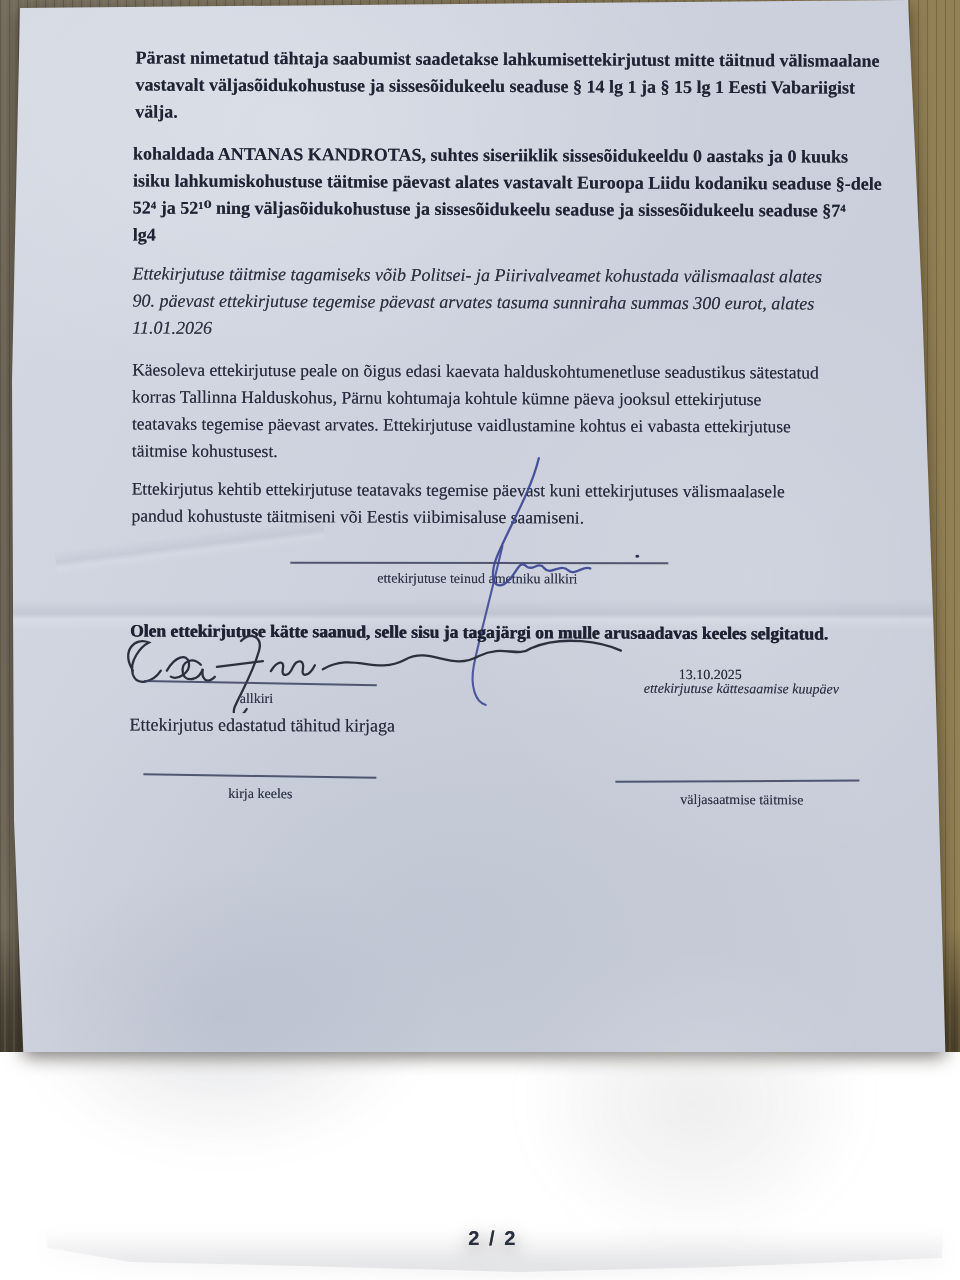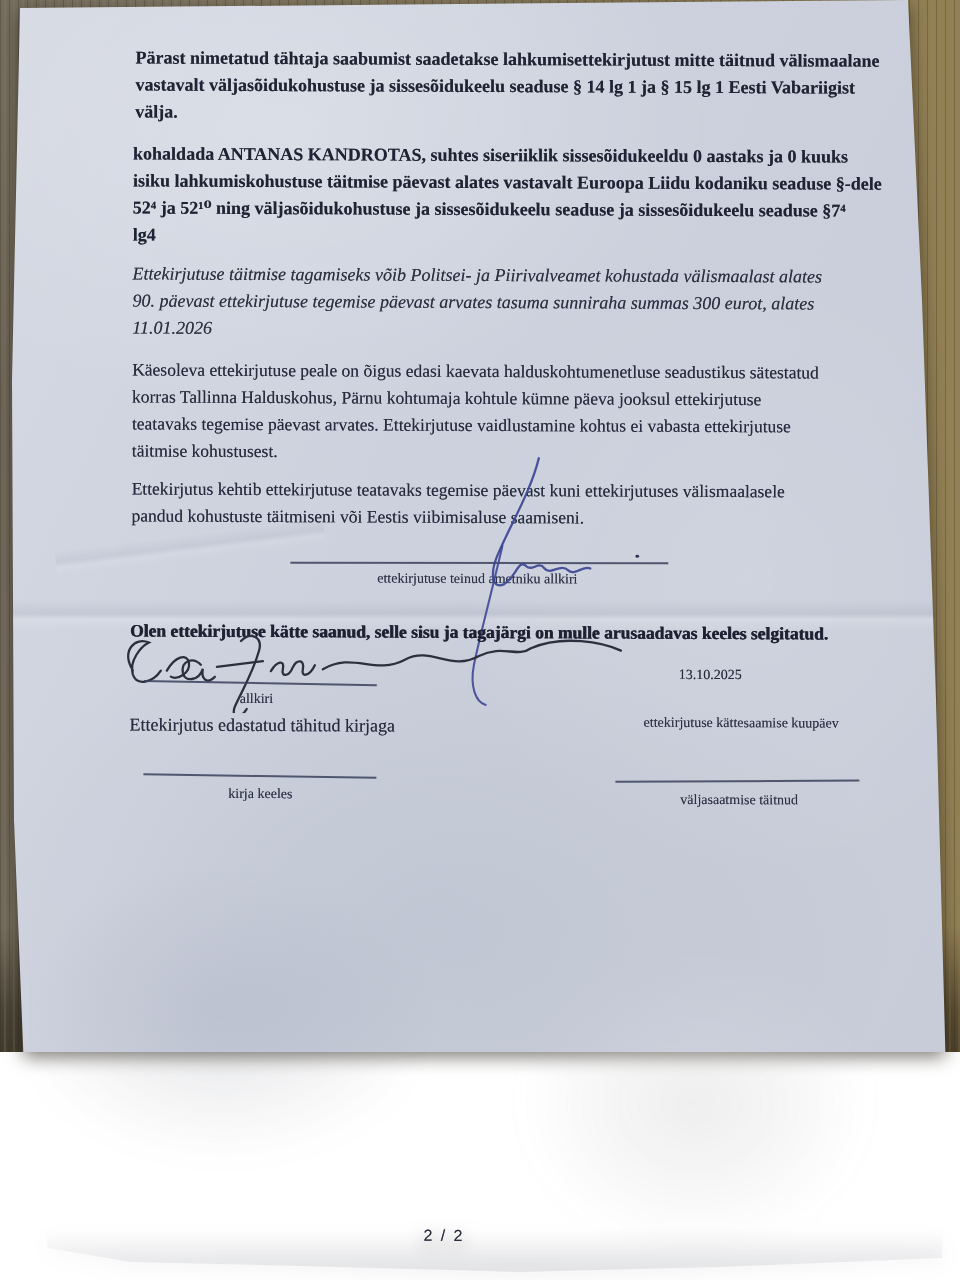--- a/index.html
+++ b/index.html
@@ -44,25 +44,25 @@
   .ack{position:absolute;left:130px;top:622px;font-size:17.5px;font-weight:700;white-space:nowrap;color:#1d2232;text-shadow:0.6px 0 0 rgba(29,34,50,0.85), 0 0 0.6px rgba(29,34,50,0.6);}
   .note{position:absolute;left:130px;top:716px;font-size:18px;white-space:nowrap;color:#262b3d;text-shadow:0 0 0.6px rgba(35,40,57,0.6);}
   .rule{position:absolute;height:2px;background:#3a415c;opacity:0.85;}
   .official-line{left:290px;top:562px;width:378px;transform:rotate(-0.2deg);}
   .recipient-line{left:144px;top:683px;width:233px;transform:rotate(0.8deg);}
   .letter-line{left:144px;top:776px;width:233px;transform:rotate(0.6deg);}
   .dispatch-line{left:616px;top:779px;width:244px;transform:rotate(-0.5deg);}
   .label{position:absolute;font-size:14px;color:#2c3245;white-space:nowrap;text-shadow:0 0 0.5px rgba(44,50,69,0.55);}
   .official-label{left:377px;top:571px;}
   .recipient-label{left:240px;top:692px;}
-  .receipt-label{left:644px;top:714px;}
+  .receipt-label{left:644px;top:680px;font-style:italic;}
   .letter-label{left:229px;top:787px;}
   .dispatch-label{left:681px;top:791px;}
   .date-value{position:absolute;left:679px;top:666px;font-size:14px;color:#262b3d;white-space:nowrap;text-shadow:0 0 0.6px rgba(35,40,57,0.6);}
-  .page-num{position:absolute;left:426px;top:1227px;font-family:"Liberation Sans","DejaVu Sans",sans-serif;font-size:16px;letter-spacing:2px;color:#2a2f3e;text-shadow:0 0 0.5px rgba(42,47,62,0.6);}
+  .page-num{position:absolute;left:471px;top:1227px;font-family:"Liberation Sans","DejaVu Sans",sans-serif;font-size:20px;letter-spacing:2px;color:#2a2f3e;text-shadow:0 0 0.5px rgba(42,47,62,0.6);font-weight:bold;}
   .ink-dot{position:absolute;left:635px;top:554px;width:4px;height:3px;border-radius:50%;background:#2d3250;}
   .sig-blue{position:absolute;left:432px;top:450px;width:240px;height:270px;}
   .sig-black{position:absolute;left:113px;top:636px;width:520px;height:78px;}
 </style>
 </head>
 <body>
 
 <div class="scene">
   <div class="wood"></div>
 
@@ -136,20 +136,20 @@
 
         <div class="date-value">13.10.2025</div>
         <div class="label receipt-label">ettekirjutuse kättesaamise kuupäev</div>
 
         <div class="note">Ettekirjutus edastatud tähitud kirjaga</div>
 
         <div class="rule letter-line"></div>
         <div class="label letter-label">kirja keeles</div>
 
         <div class="rule dispatch-line"></div>
-        <div class="label dispatch-label">väljasaatmise täitnud</div>
+        <div class="label dispatch-label">väljasaatmise täitmise</div>
 
         <div class="page-num">2 / 2</div>
 
       </div>
     </div>
   </div>
 </div>
 
 </body></html>

